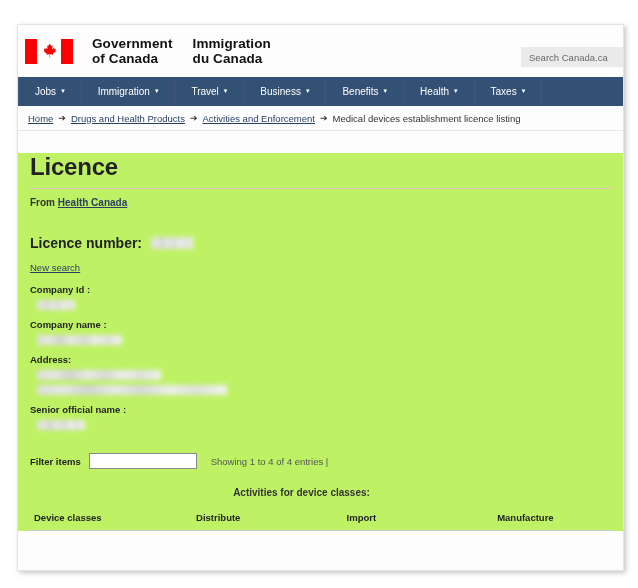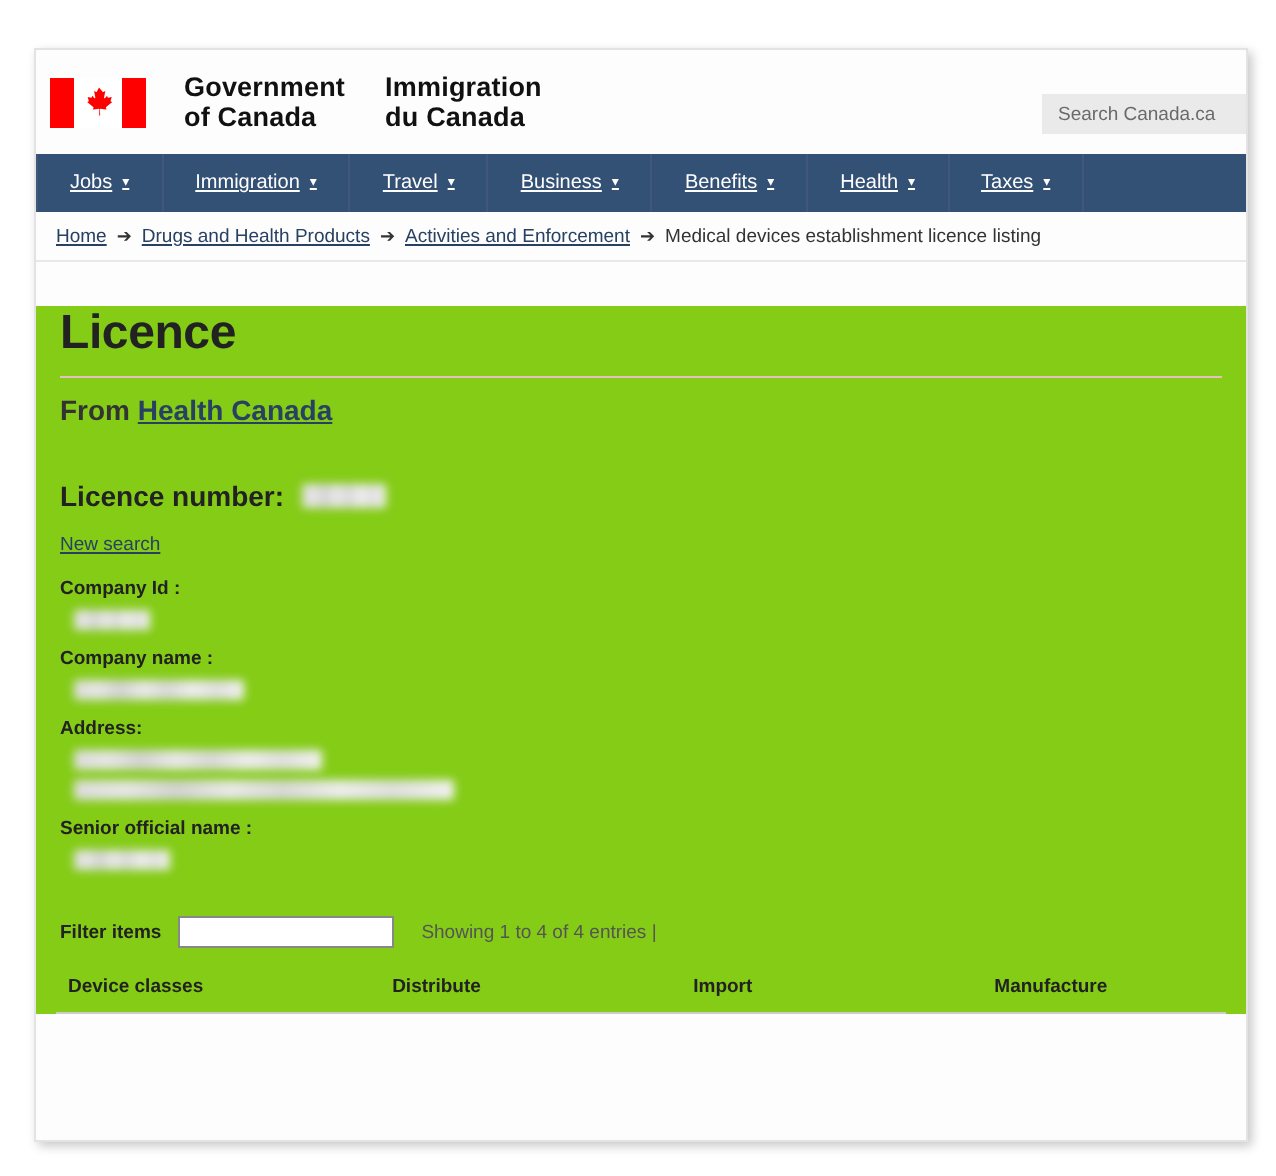--- a/index.html
+++ b/index.html
@@ -112,21 +112,20 @@
     display: flex;
     align-items: center;
     justify-content: flex-end;
     color: #ffffff;
     font-size: 10px;
     padding: 0 16px;
     border-right: 1px solid #41567a;
     white-space: nowrap;
     cursor: pointer;
     user-select: none;
-    text-decoration: underline;
   }
   .nav-item:first-child { border-left: 1px solid #41567a; }
   .nav-caret {
     display: inline-block;
     margin-left: 5px;
     font-size: 7px;
     transform: translateY(-1px);
   }
 
   
@@ -150,37 +149,37 @@
   .bc-sep {
     margin: 0 5px;
     color: #333;
     font-size: 9px;
   }
   .bc-current { color:#333333; }
 
   
   .content {
     padding: 0 10px 0 10px;
-    background: #84cc16;
+    background: #bef264;
   }
   .h1-licence {
     font-size: 24px;
     font-weight: bold;
     color: #222222;
     margin: 22px 0 0 2px;
     letter-spacing: -0.2px;
   }
   .h1-rule {
     height: 1px;
     background: #e3c1c1;
     margin: 7px 2px 0 2px;
   }
   .from-line {
     margin: 8px 0 0 2px;
-    font-size: 14px;
+    font-size: 10px;
     font-weight: bold;
     color: #333333;
   }
   .from-line a {
     color: #284162;
     text-decoration: underline;
     font-weight: bold;
     cursor: pointer;
   }
 
@@ -417,20 +416,21 @@
 
       <div class="field-label">Senior official name :</div>
       <div class="blur blur-line field-value w-senior"></div>
 
       <div class="filter-row">
         <span class="filter-label">Filter items</span>
         <input class="filter-input" type="text" placeholder="" style="">
         <span class="showing-entries">Showing 1 to 4 of 4 entries |</span>
       </div>
 
+      <div class="tbl-caption">Activities for device classes:</div>
 
       <table class="activities">
         <thead>
           <tr>
             <th class="col-a">Device classes</th>
             <th class="col-b">Distribute</th>
             <th class="col-c">Import</th>
             <th class="col-d">Manufacture</th>
           </tr>
         </thead>

